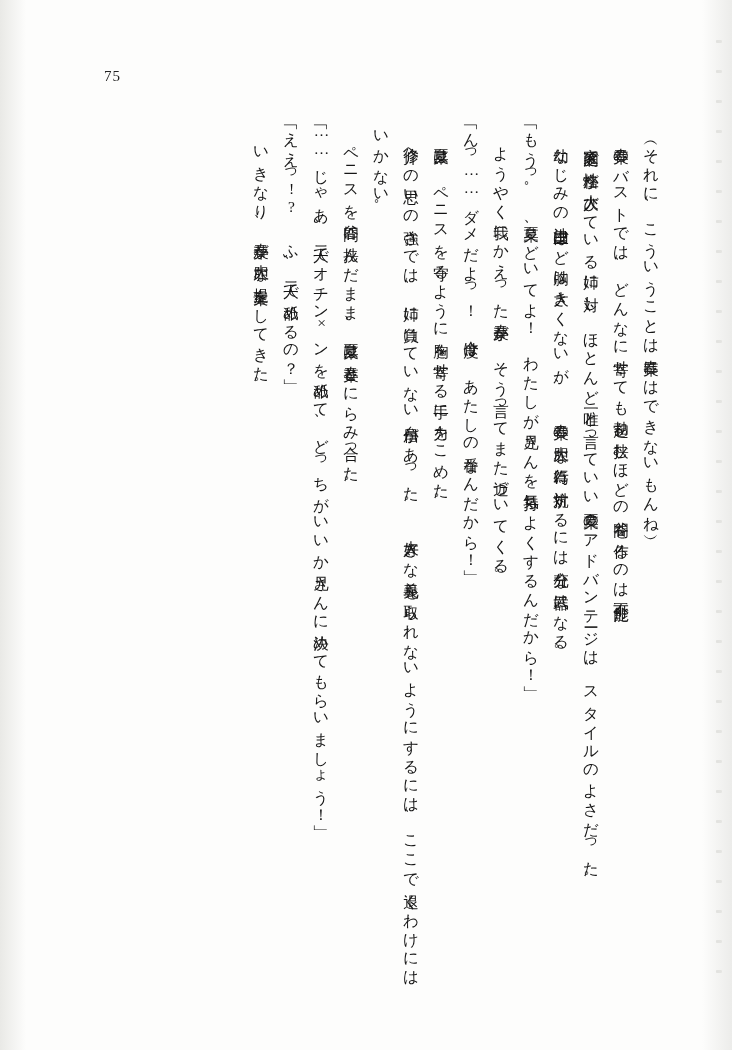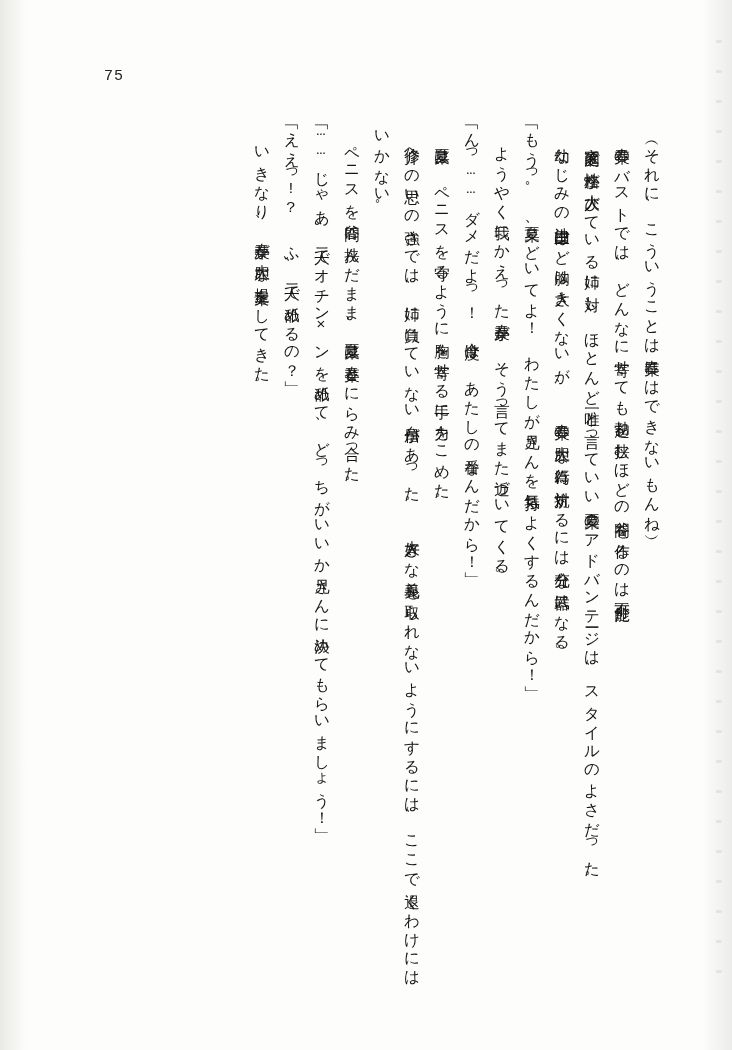--- a/index.html
+++ b/index.html
@@ -6,21 +6,21 @@
     margin: 0;
     padding: 0;
     background: #ffffff;
   }
   .page {
     position: relative;
     width: 732px;
     height: 1050px;
     background: #fdfdfc;
     overflow: hidden;
-    font-family: Liberation Mono, monospace;
+    font-family: Liberation Serif, serif;
     color: #1a1a1a;
   }
   
   .page::before {
     content: "";
     position: absolute;
     left: 0; top: 0; bottom: 0;
     width: 26px;
     background: linear-gradient(to right, #e9e9e6, rgba(255,255,255,0));
     pointer-events: none;

